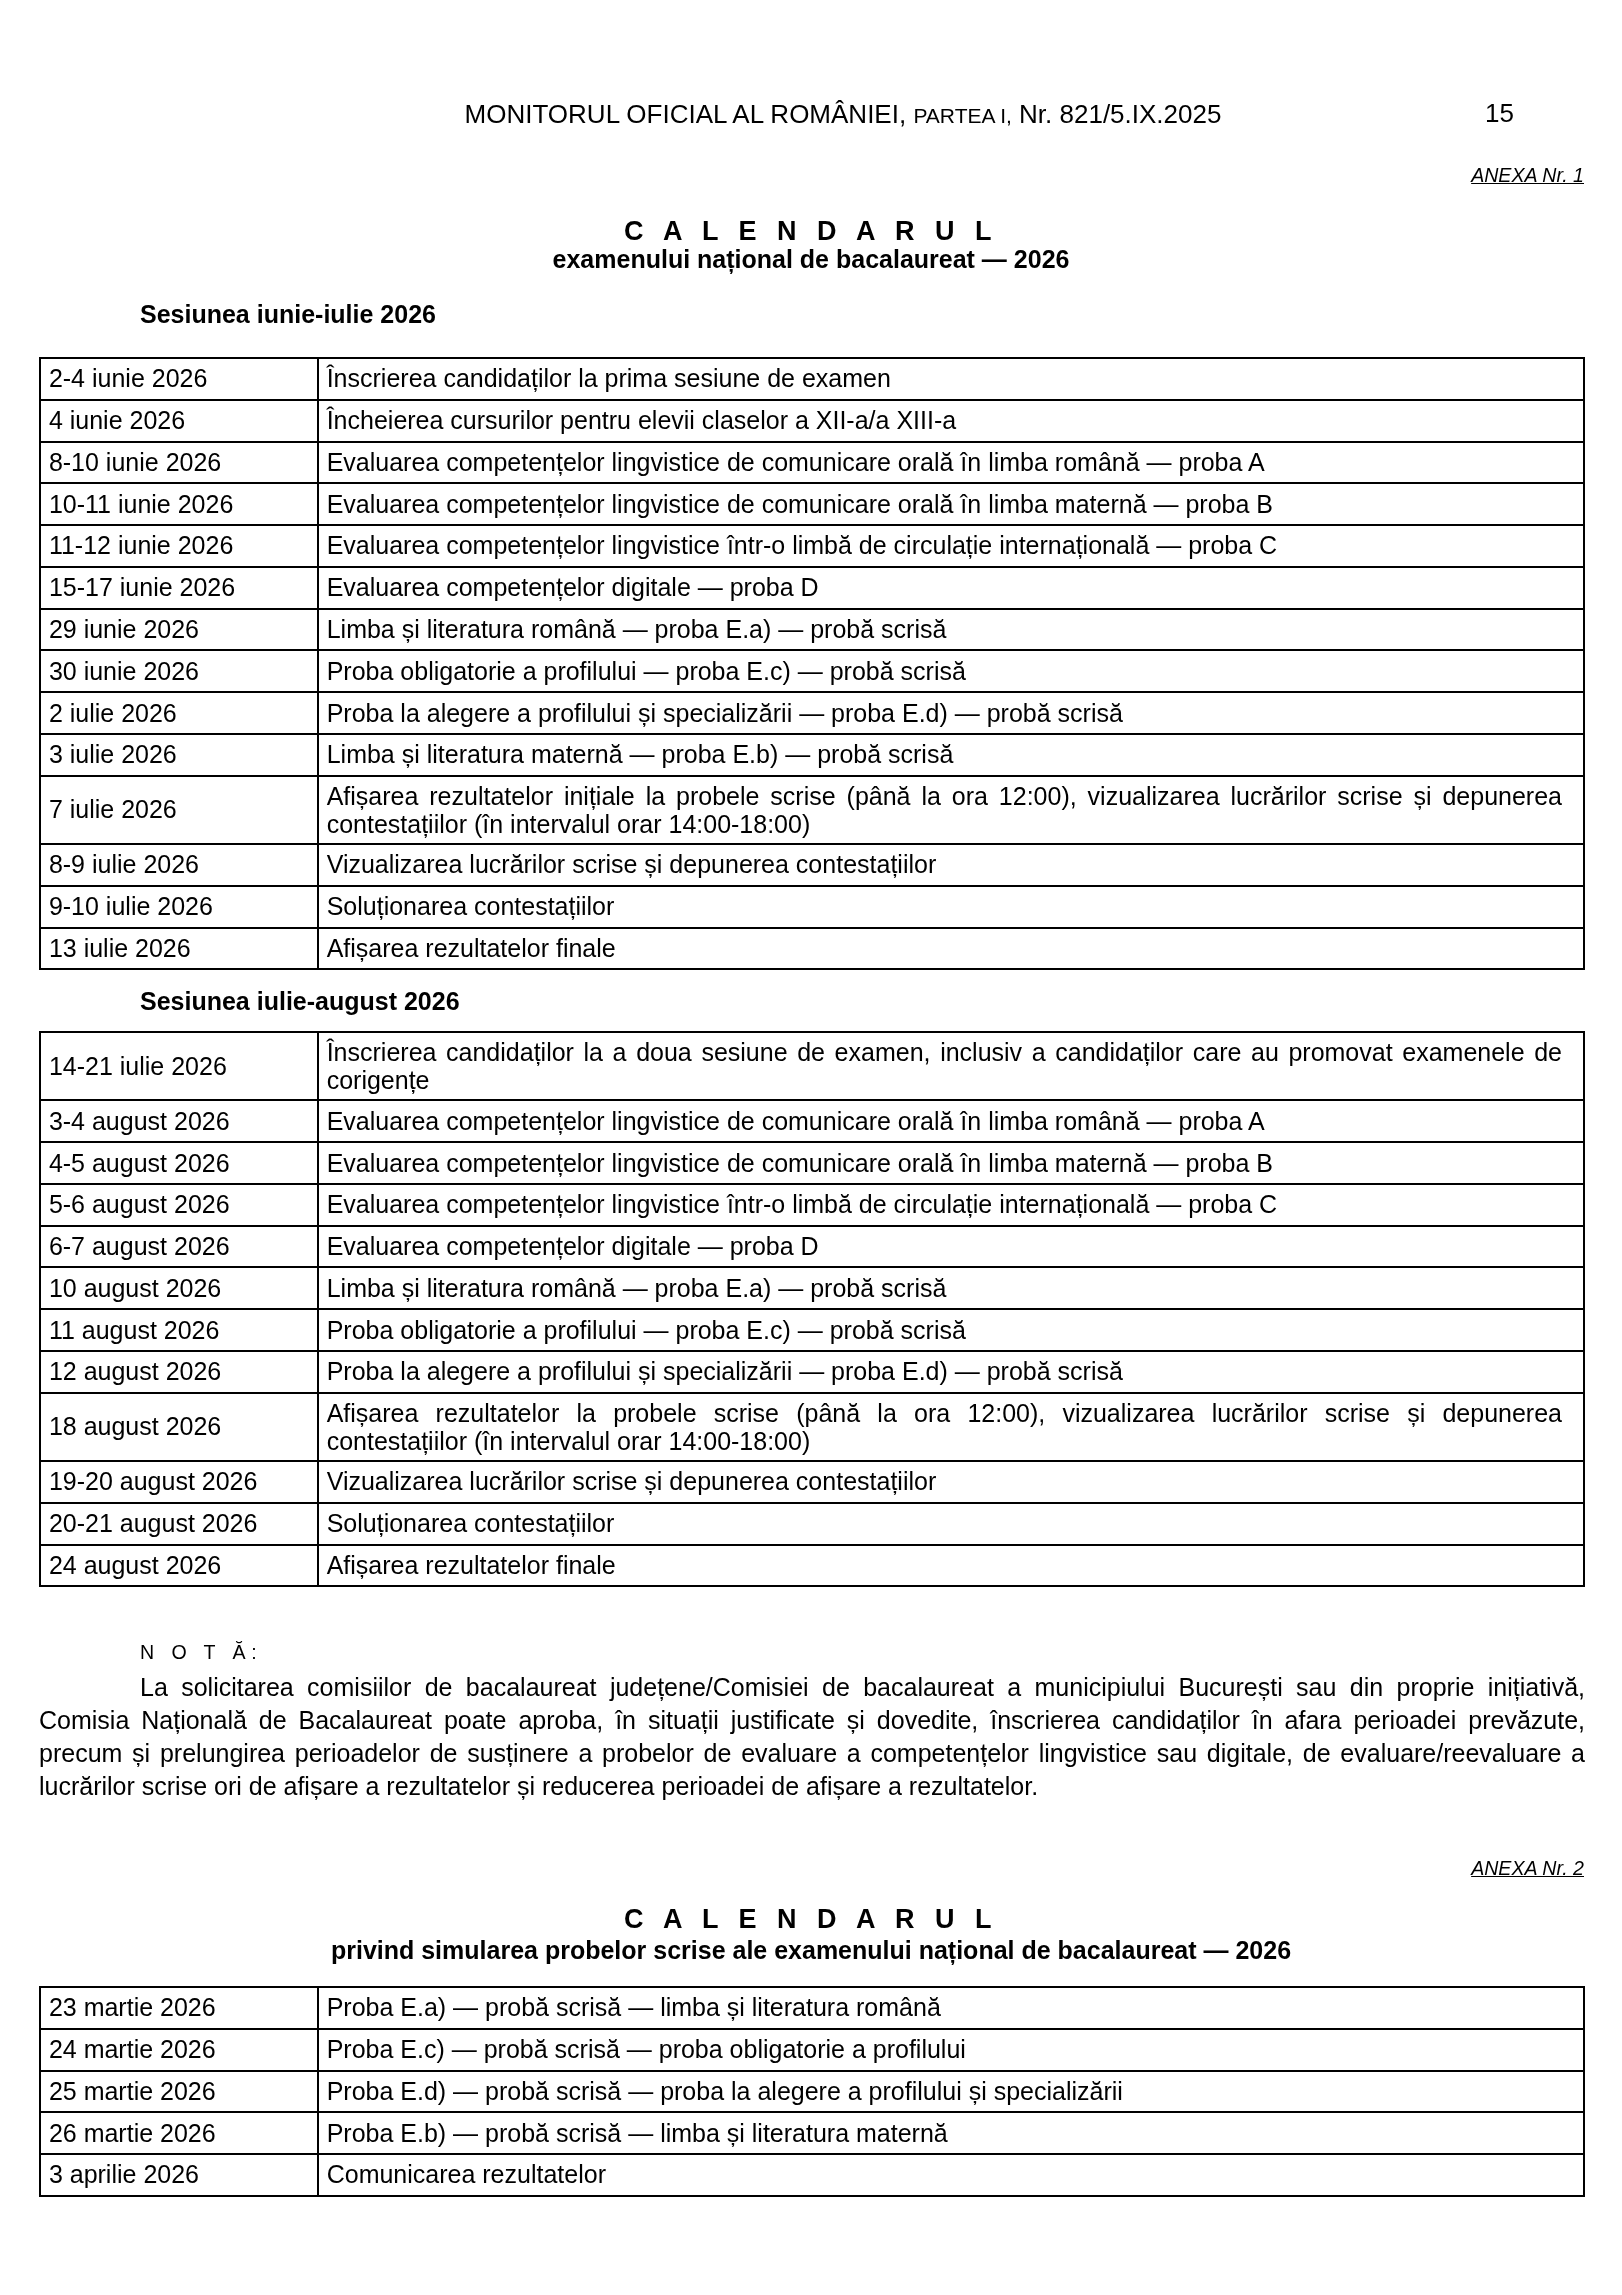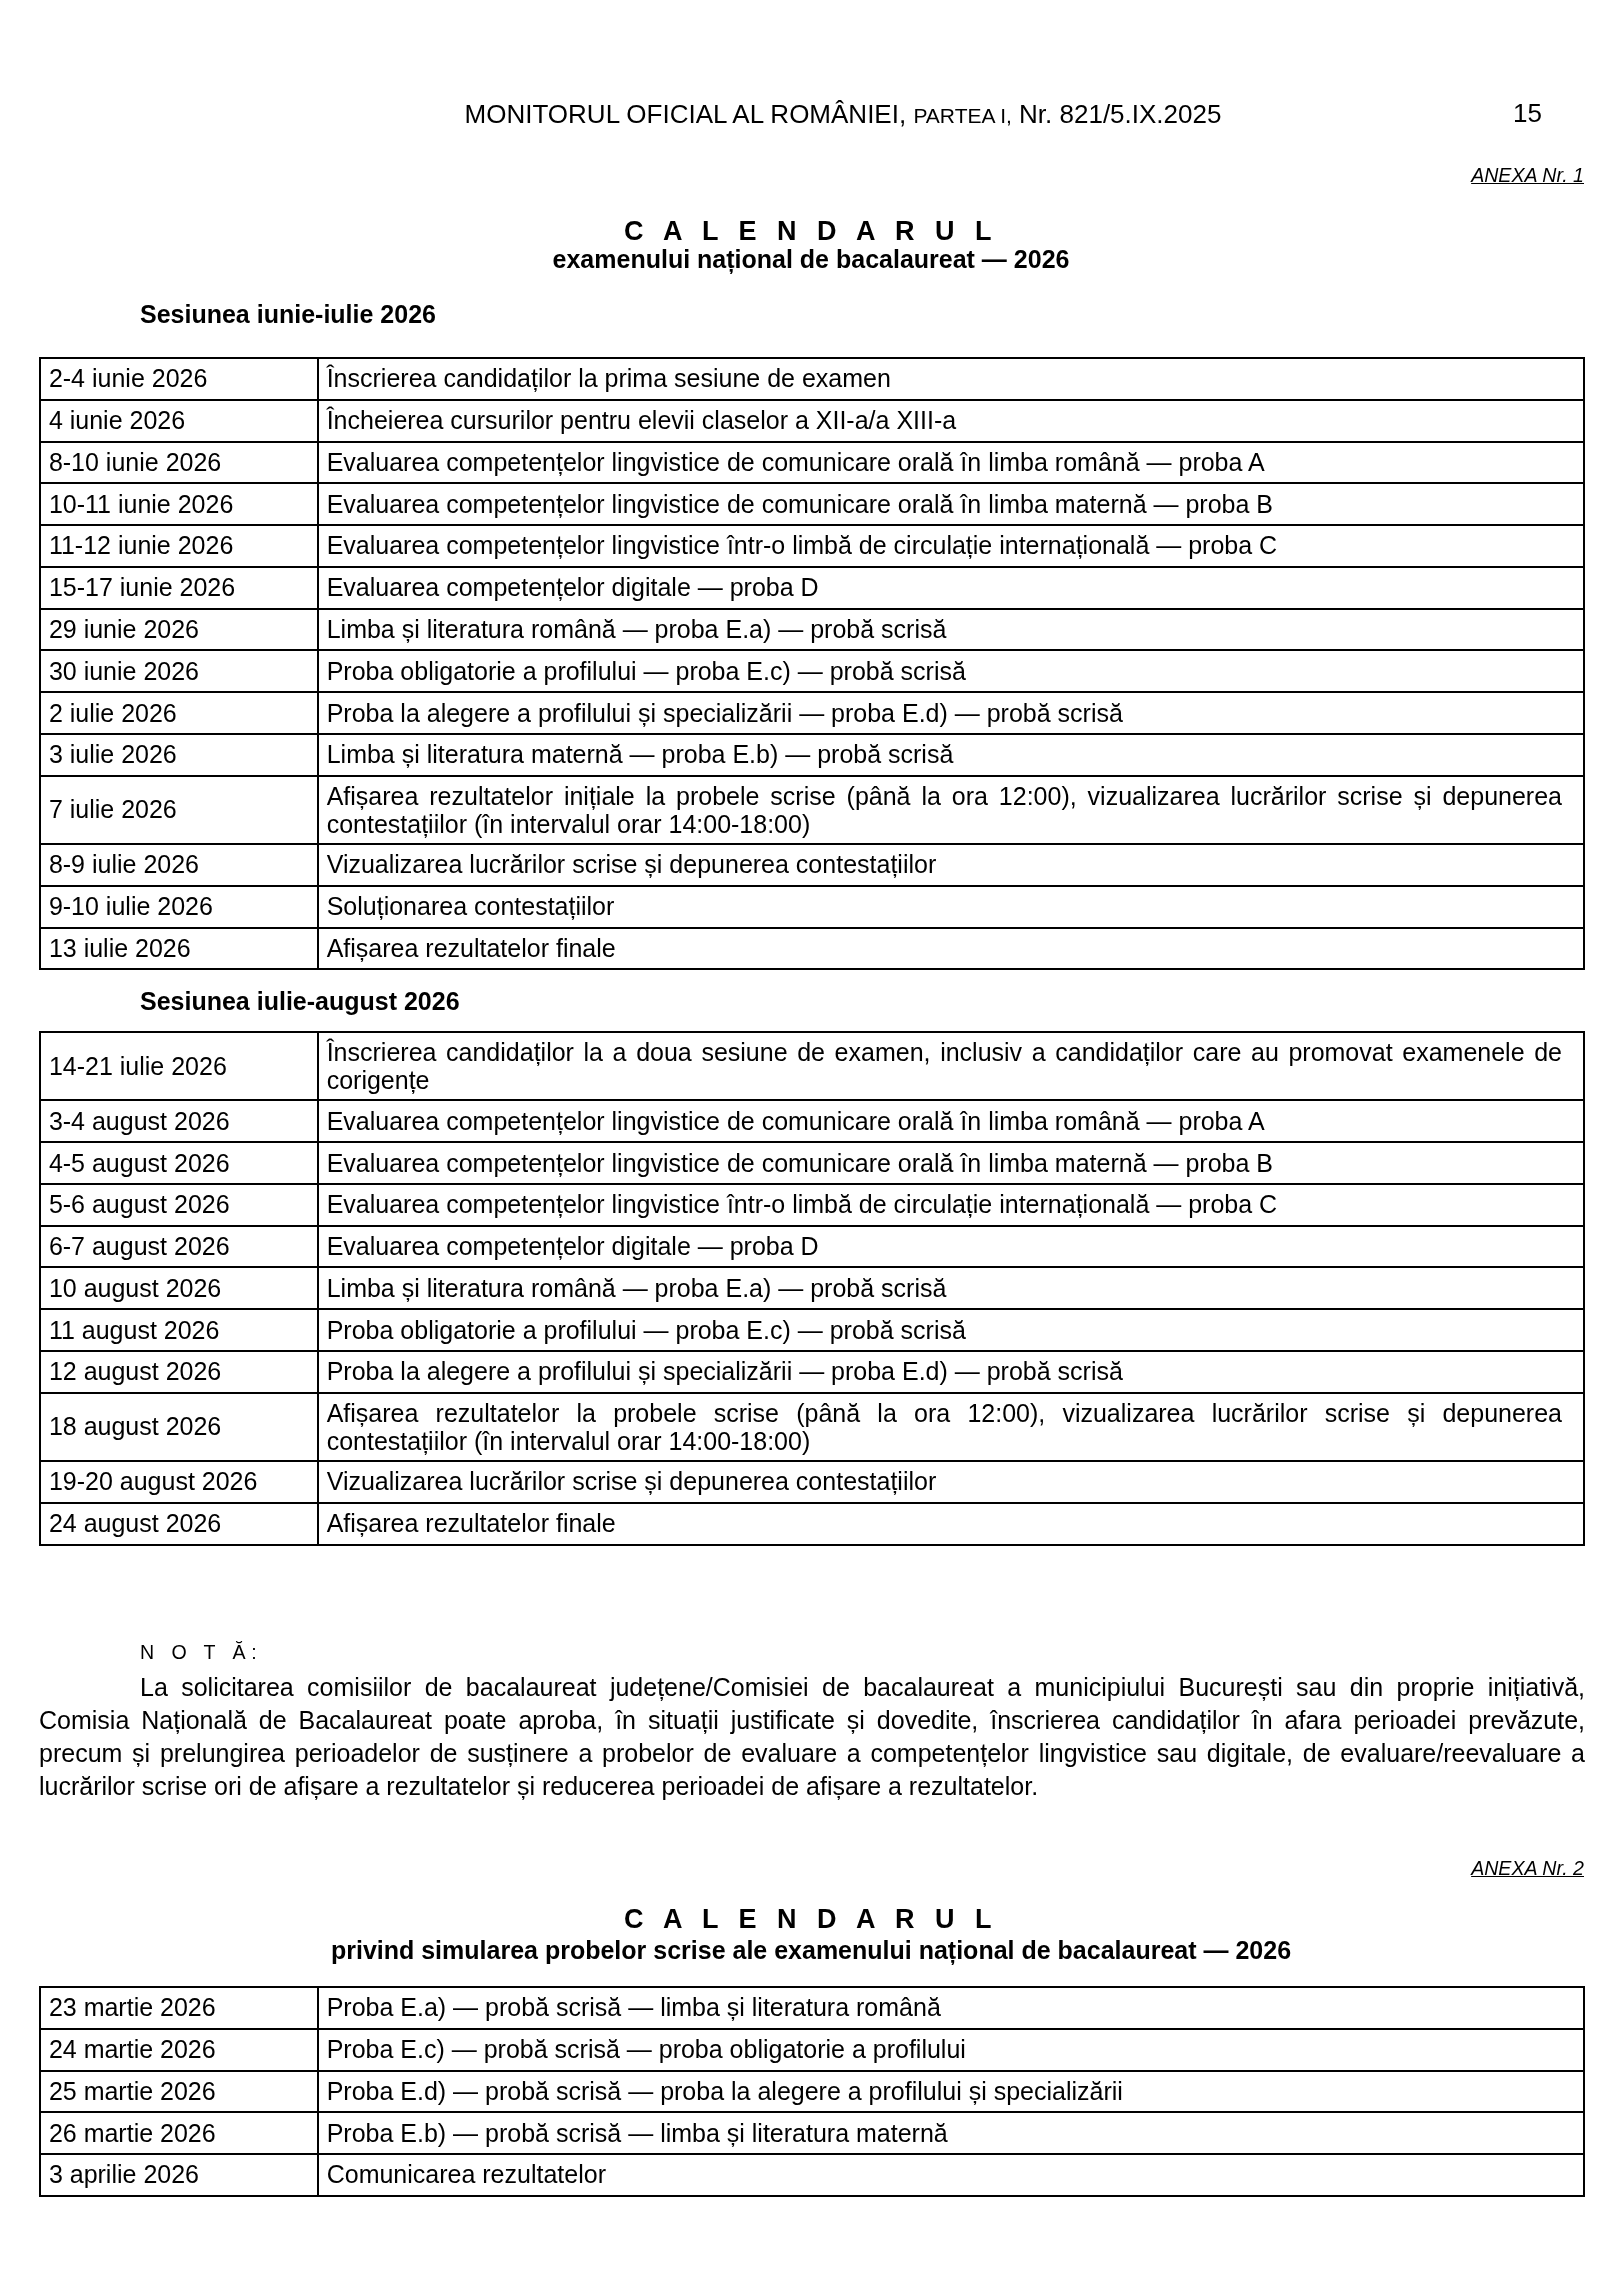--- a/index.html
+++ b/index.html
@@ -6,21 +6,21 @@
   body {
     width: 1622px; height: 2295px; position: relative; overflow: hidden;
     font-family: "Liberation Sans", sans-serif; color: #000000;
   }
   .abs { position: absolute; }
   .running-head {
     left: 0; width: 1622px; top: 99px; text-align: center;
     font-size: 26px; letter-spacing: 0px; padding-left: 32px;
   }
   .running-head .small { font-size: 21px; }
-  .page-num { right: 80px; top: 98px; font-size: 26px; }
+  .page-num { right: 108px; top: 98px; font-size: 26px; }
   .annex {
     right: 38px; font-size: 19.6px; font-style: italic; text-decoration: underline;
   }
   .cal-title {
     left: 0; width: 1622px; text-align: center; font-weight: bold;
     font-size: 27px; letter-spacing: 6.5px;
   }
   .cal-sub {
     left: 0; width: 1622px; text-align: center; font-weight: bold; font-size: 25px;
   }
@@ -158,20 +158,24 @@
       </tr>
     <tr>
         <td class="date">18 august 2026</td>
         <td class="desc multi">Afișarea rezultatelor la probele scrise (până la ora 12:00), vizualizarea lucrărilor scrise și depunerea contestațiilor (în intervalul orar 14:00-18:00)</td>
       </tr>
     <tr>
         <td class="date">19-20 august 2026</td>
         <td class="desc">Vizualizarea lucrărilor scrise și depunerea contestațiilor</td>
       </tr>
     <tr>
+        <td class="date">20-21 august 2026</td>
+        <td class="desc">Soluționarea contestațiilor</td>
+      </tr>
+    <tr>
         <td class="date">24 august 2026</td>
         <td class="desc">Afișarea rezultatelor finale</td>
       </tr>
   </tbody>
 </table>
 
 <div class="abs note-label">N O T Ă:</div>
 <div class="abs note-text">La solicitarea comisiilor de bacalaureat județene/Comisiei de bacalaureat a municipiului București sau din proprie inițiativă, Comisia Națională de Bacalaureat poate aproba, în situații justificate și dovedite, înscrierea candidaților în afara perioadei prevăzute, precum și prelungirea perioadelor de susținere a probelor de evaluare a competențelor lingvistice sau digitale, de evaluare/reevaluare a lucrărilor scrise ori de afișare a rezultatelor și reducerea perioadei de afișare a rezultatelor.</div>
 
 <div class="abs annex" style="top:1857px;">ANEXA Nr. 2</div>

